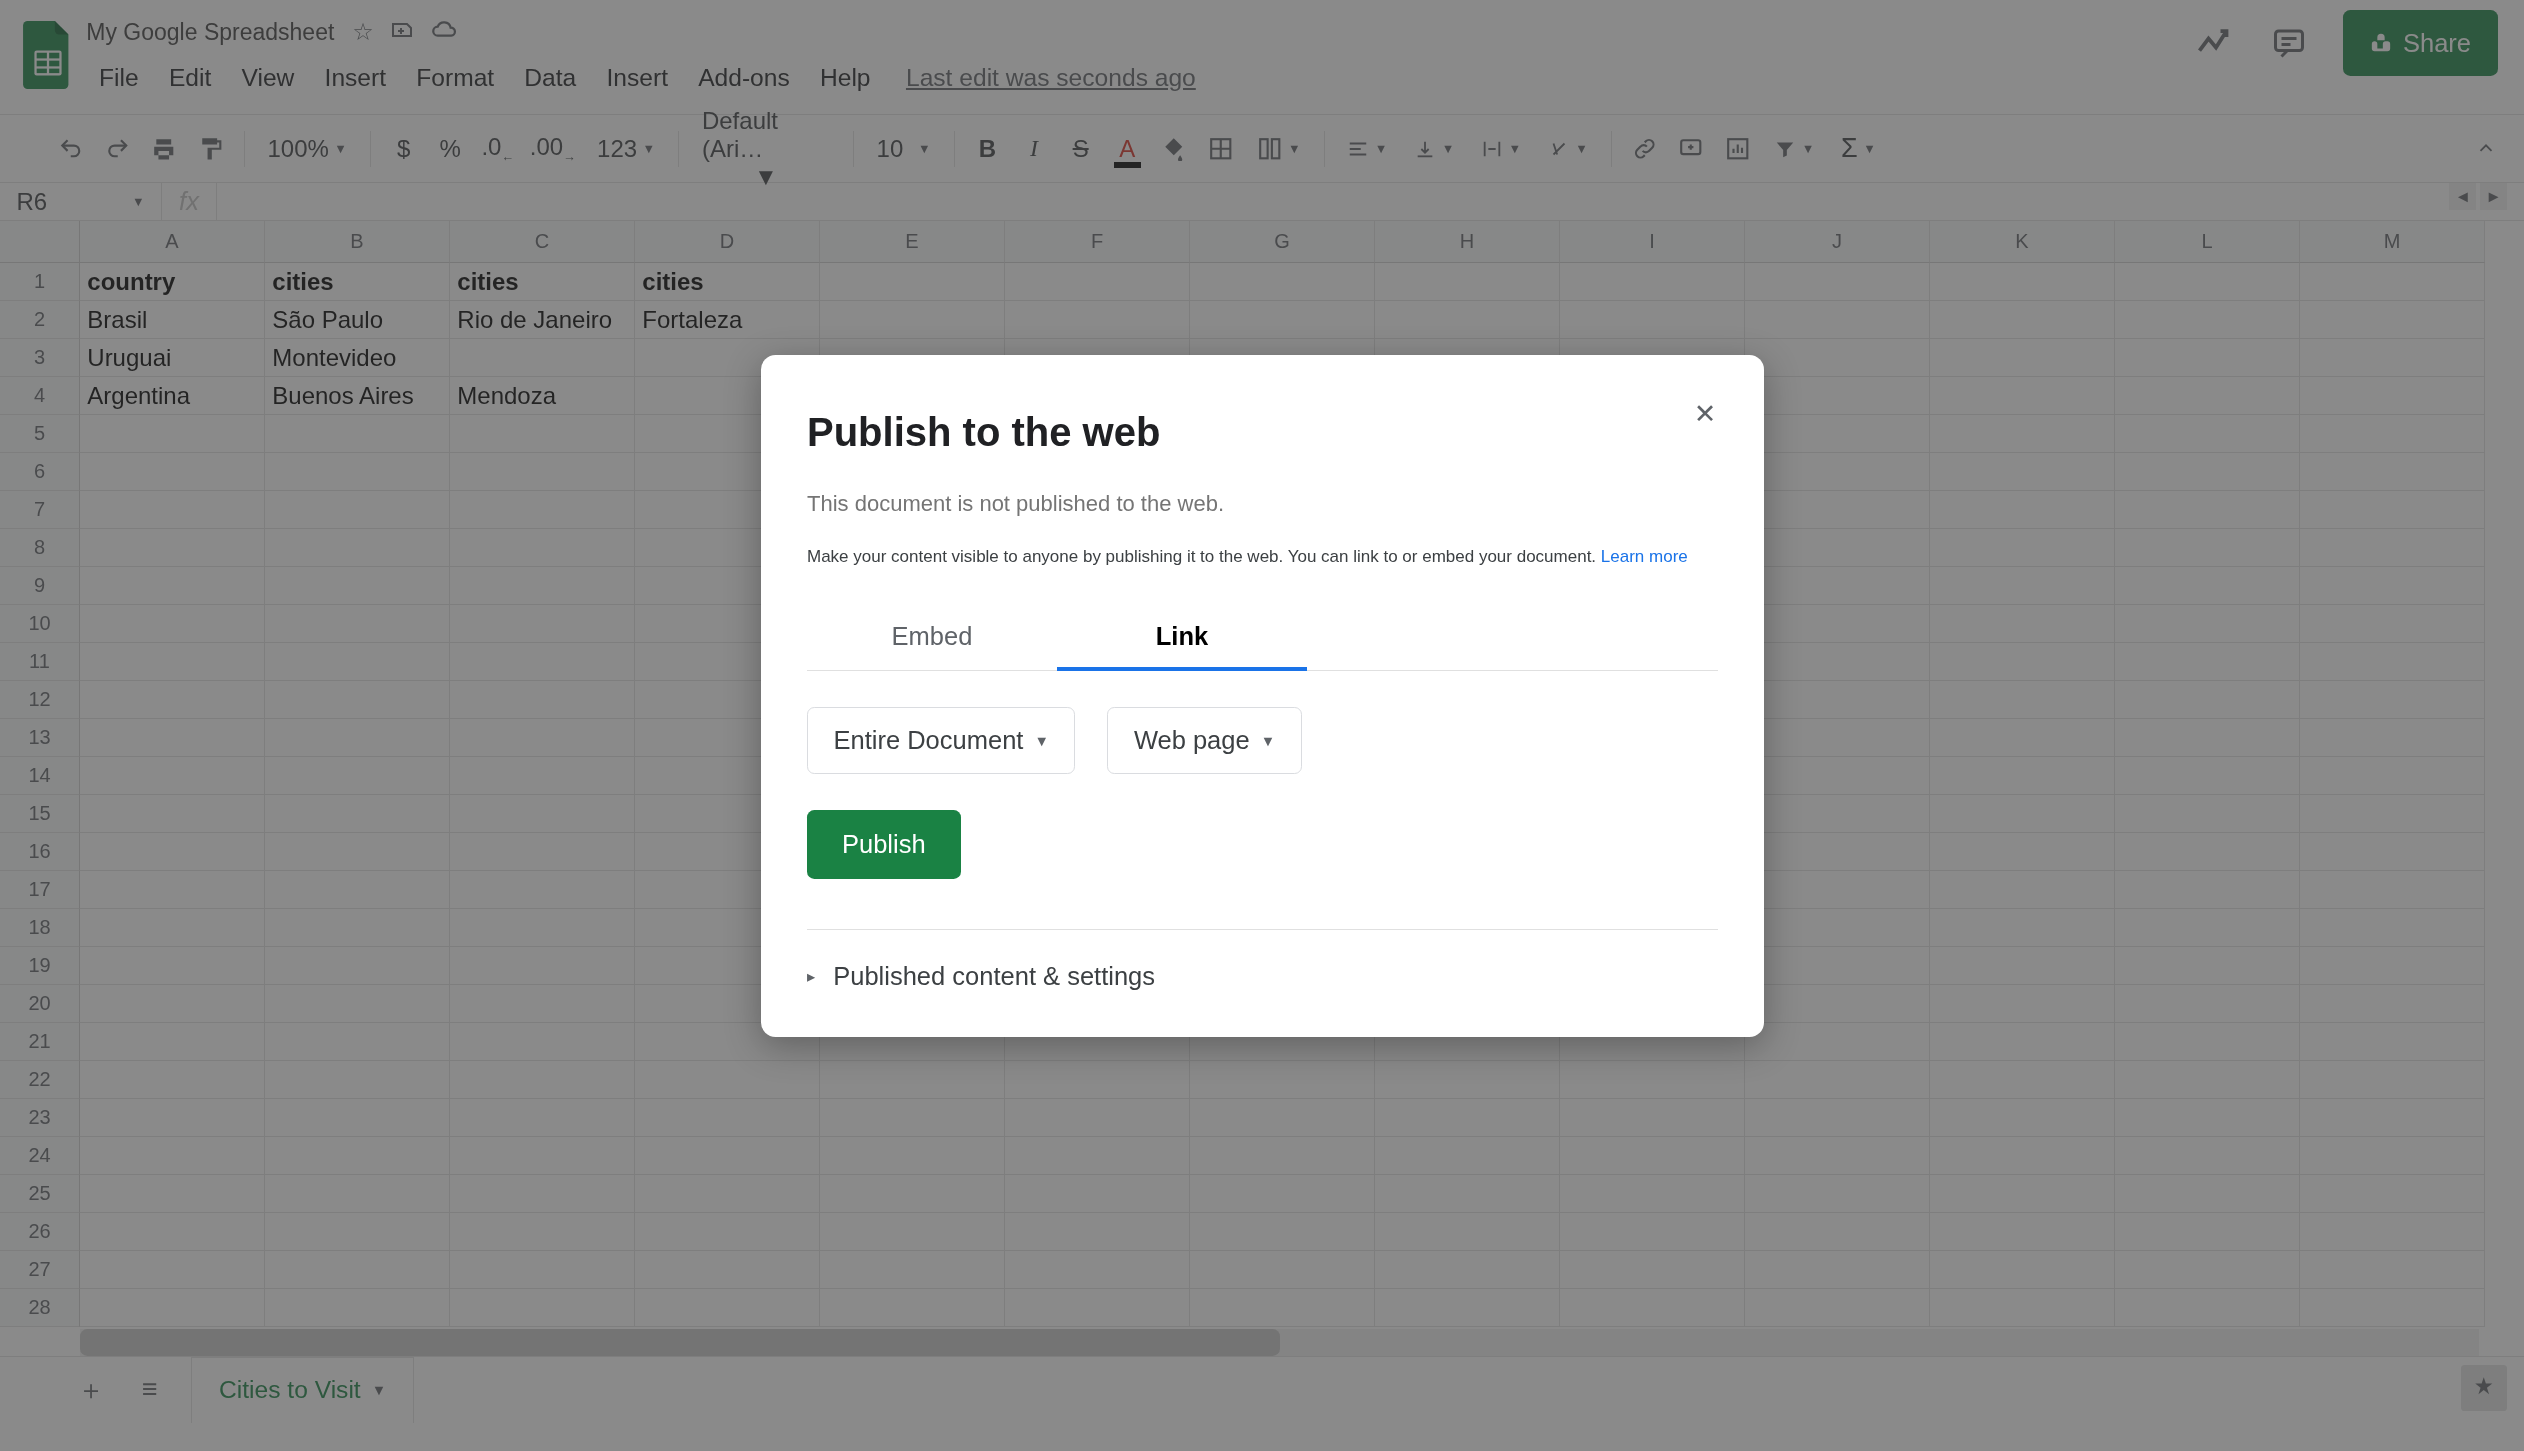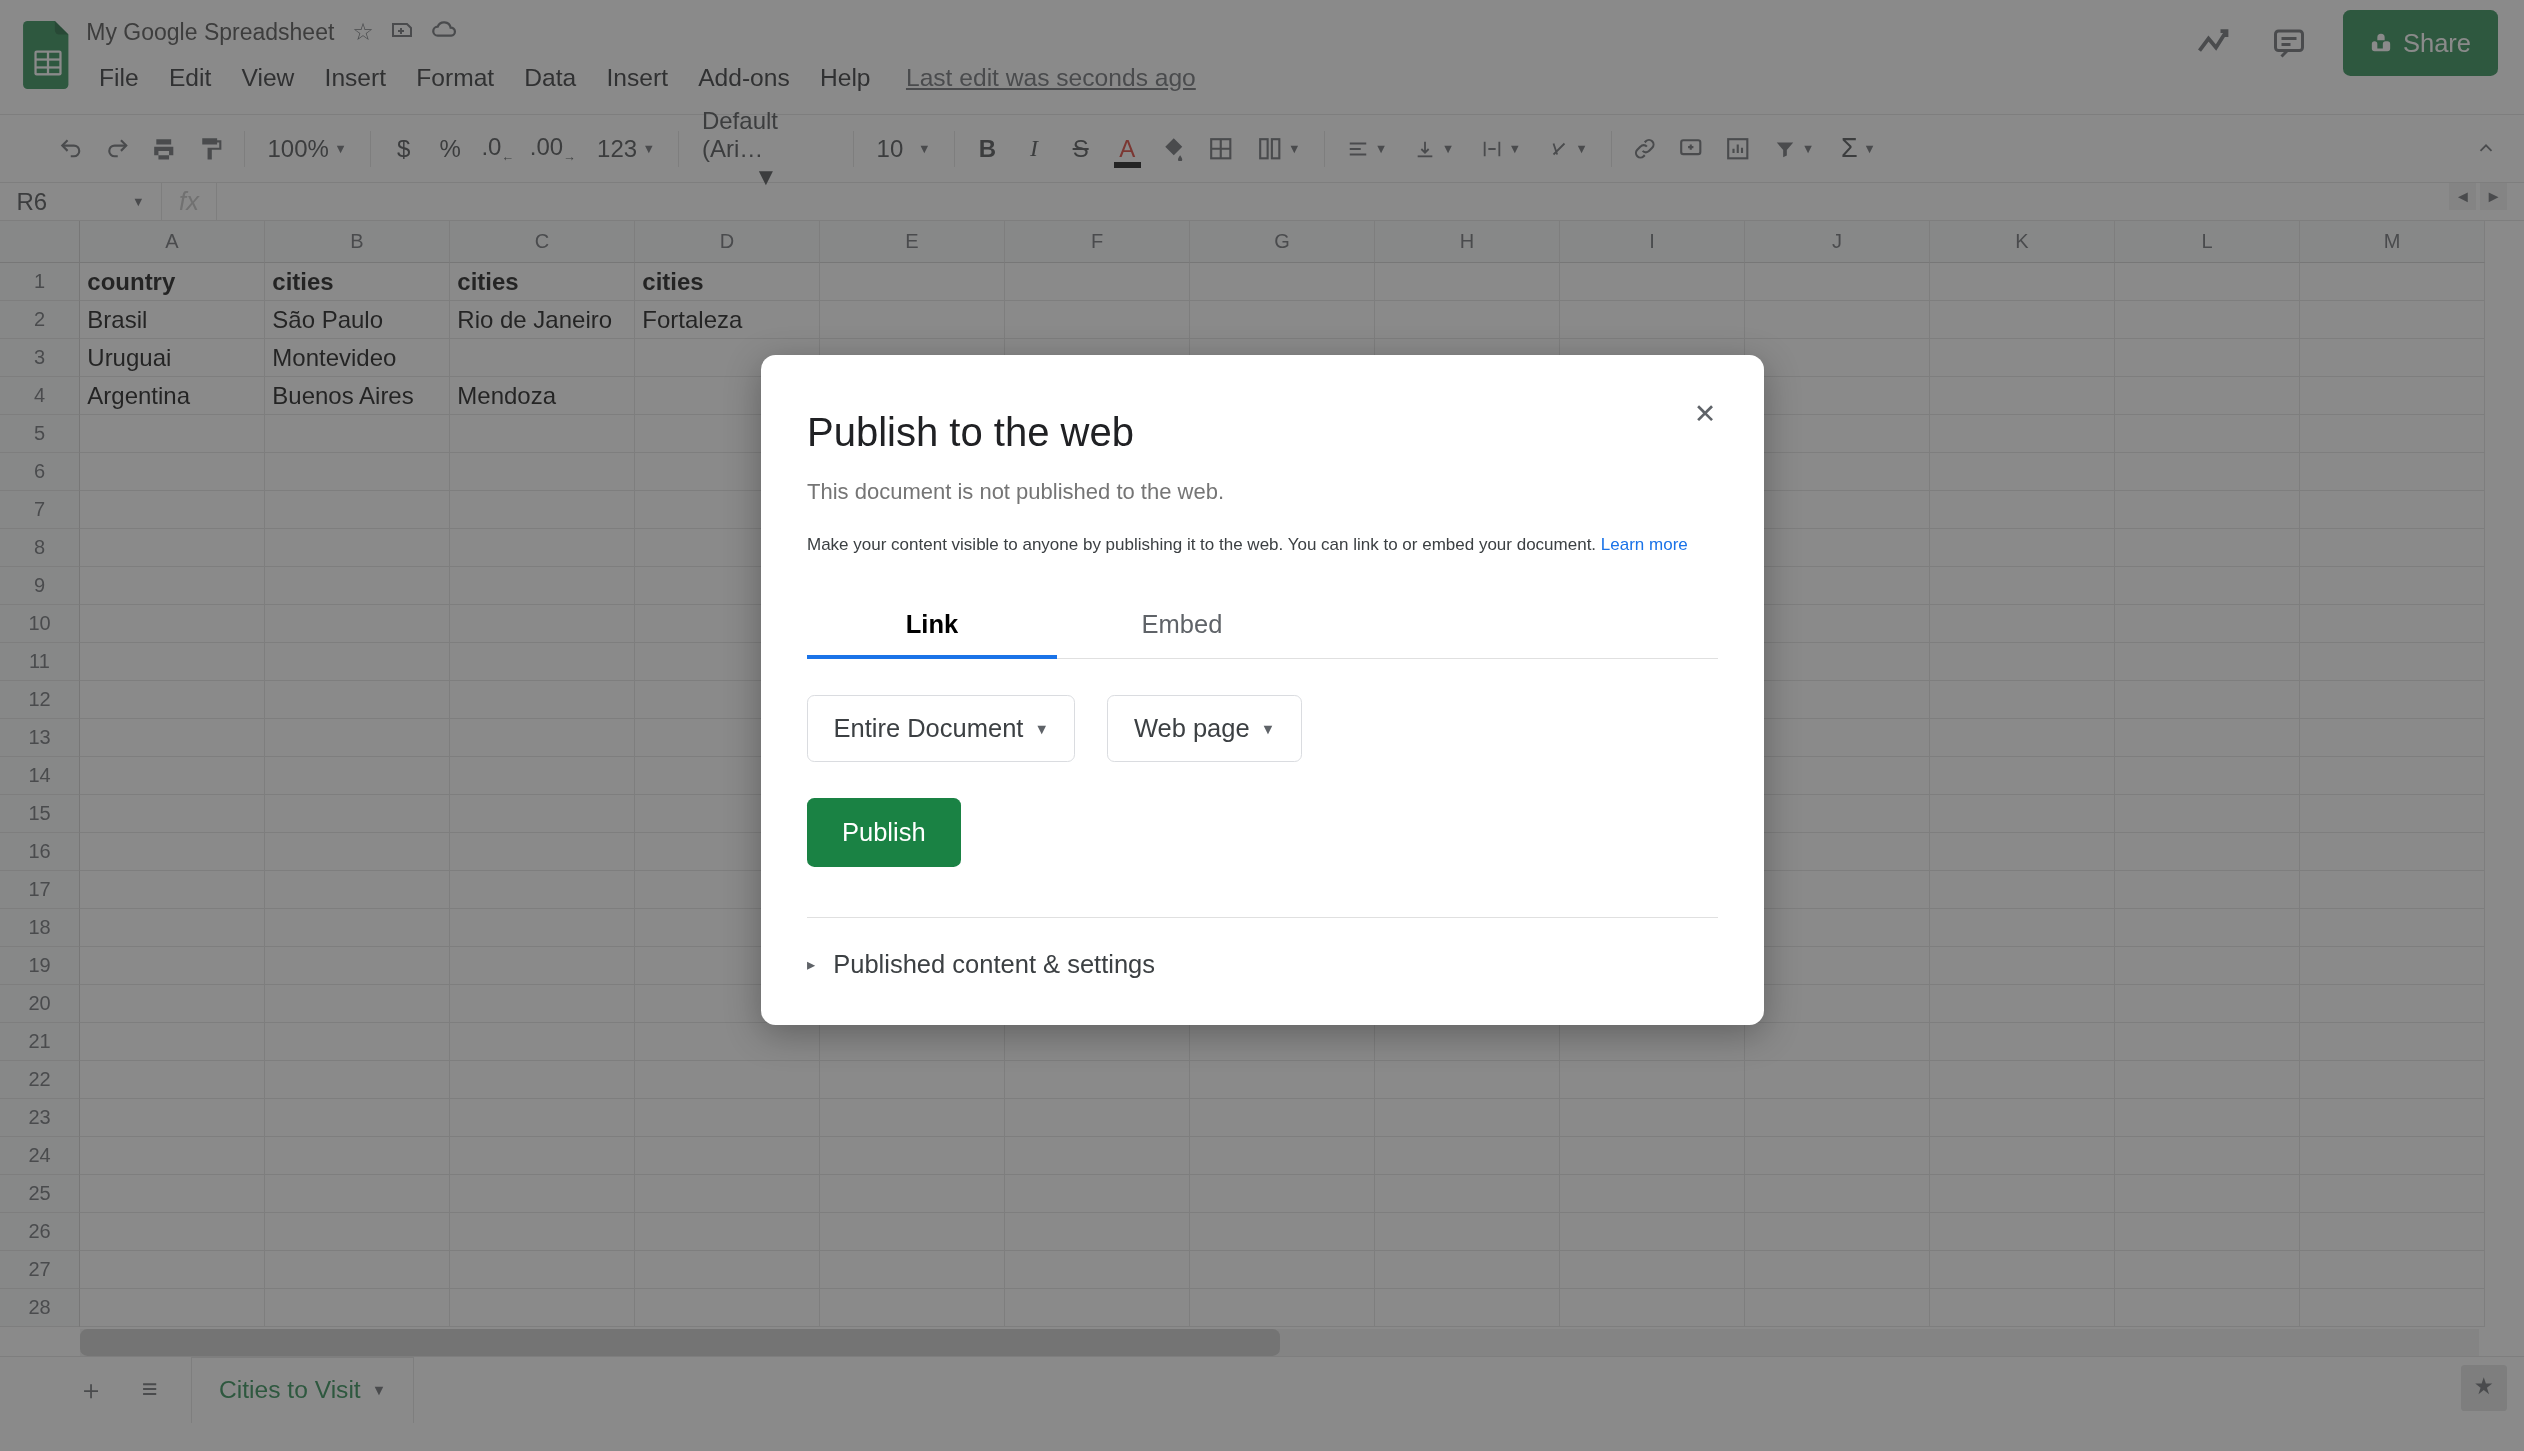--- a/index.html
+++ b/index.html
@@ -60,21 +60,21 @@
 .sheet-tab { border-top:0.9px solid #e0e0e0; border-left:0.9px solid #e0e0e0; border-right:0.9px solid #e0e0e0; height:66px; padding:0 27px; display:flex; align-items:center; gap:11px; font-size:24.6px; color:#1a8244; font-weight:500; cursor:pointer; background:#fff; }
 .sheet-tab .arrow { font-size:14.6px; color:#5f6368; }
 .explore-btn { position:absolute; right:18px; bottom:11px; width:46px; height:46px; background:#e0e0e0; border-radius:3.6px; display:flex; align-items:center; justify-content:center; cursor:pointer; }
 .nav-arrows { position:absolute; right:18px; top:-38px; display:flex; gap:3.6px; }
 .nav-arrows span { width:27px; height:27px; background:#f0f0f0; display:flex; align-items:center; justify-content:center; font-size:16.4px; color:#5f6368; cursor:pointer; }
 
 
 .overlay { position:absolute; inset:0; background:rgba(60,60,60,0.6); display:flex; align-items:flex-start; justify-content:center; padding-top:355px; }
 .dialog { width:1003px; background:#fff; border-radius:14.6px; padding:55px 46px 46px 46px; position:relative; box-shadow:0 9px 36px rgba(0,0,0,0.3); }
 .dialog-close { position:absolute; top:41px; right:41px; width:36px; height:36px; cursor:pointer; display:flex; align-items:center; justify-content:center; color:#5f6368; font-size:27px; }
-.dialog-title { font-size:40px; color:#202124; font-weight:400; margin-bottom:24px; }
+.dialog-title { font-size:40px; color:#202124; font-weight:700; margin-bottom:36px; }
 .dialog-note { font-size:22px; color:#757575; margin-bottom:27px; }
 .dialog-desc { font-size:17px; color:#3c4043; line-height:1.5; margin-bottom:36px; }
 .dialog-desc a { color:#1a73e8; text-decoration:none; }
 .dialog-tabs { display:flex; border-bottom:0.9px solid #e0e0e0; margin-bottom:36px; }
 .dialog-tab { width:250px; text-align:center; padding:16.4px 0; font-size:25.5px; color:#5f6368; cursor:pointer; }
 .dialog-tab.active { color:#000; font-weight:700; border-bottom:4.6px solid #1a73e8; margin-bottom:-0.9px; }
 .dialog-selects { display:flex; gap:32px; margin-bottom:36px; }
 .dialog-select { border:0.9px solid #dadce0; border-radius:7.3px; padding:18px 25.5px; font-size:25.5px; color:#3c4043; cursor:pointer; display:flex; align-items:center; gap:11px; }
 .dialog-select .arrow { font-size:14.6px; color:#5f6368; }
 .publish-btn { background:#1a8244; color:#fff; padding:20px 35px; border-radius:7.3px; font-size:25.5px; font-weight:500; cursor:pointer; display:inline-block; }
@@ -800,22 +800,22 @@
 
 <div class="overlay">
   <div class="dialog">
     <div class="dialog-close">✕</div>
     <div class="dialog-title">Publish to the web</div>
     <div class="dialog-note">This document is not published to the web.</div>
     <div class="dialog-desc">
       <span>Make your content visible to anyone by publishing it to the web. You can link to or embed your document. </span><a href="#">Learn more</a>
     </div>
     <div class="dialog-tabs">
+      <div class="dialog-tab">Embed</div>
       <div class="dialog-tab active">Link</div>
-      <div class="dialog-tab">Embed</div>
     </div>
     <div class="dialog-selects">
       <div class="dialog-select">
           <span>Entire Document</span>
           <span class="arrow">▼</span>
         </div>
       <div class="dialog-select">
           <span>Web page</span>
           <span class="arrow">▼</span>
         </div>

